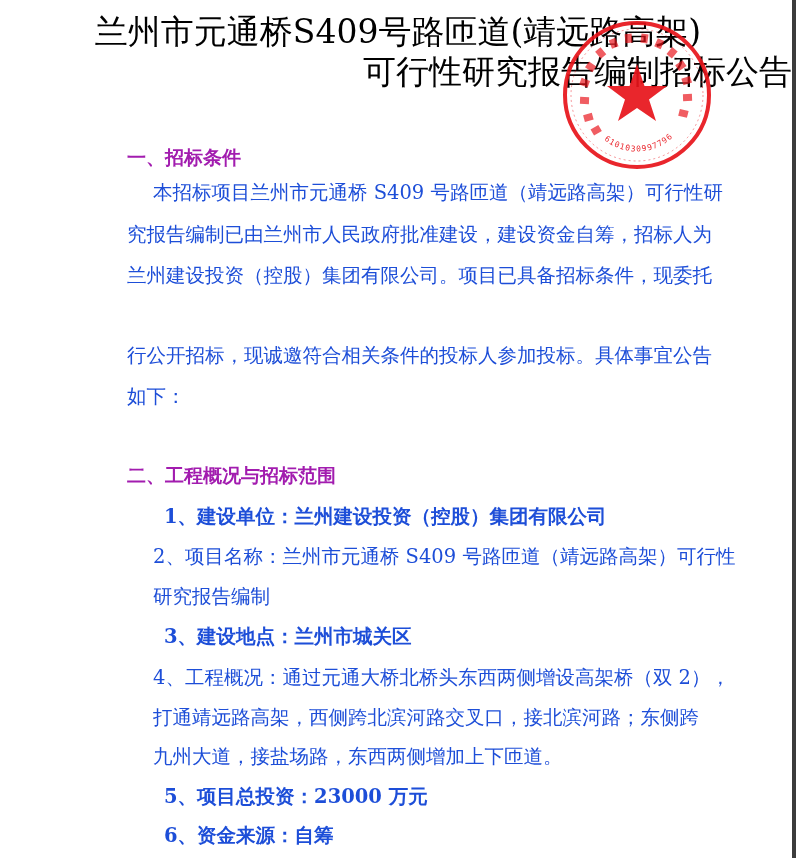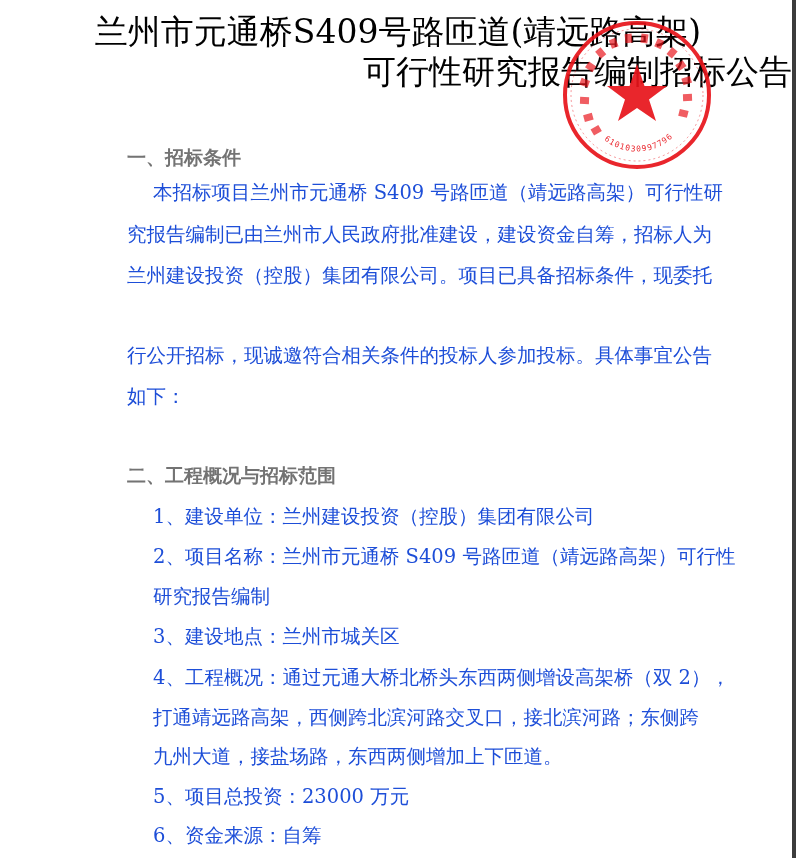--- a/index.html
+++ b/index.html
@@ -13,34 +13,34 @@
 
   .title-line {
     position:absolute; left:0; width:792px; text-align:center;
     font-size:33px; line-height:40px; color:#000; letter-spacing:0px;
     font-family:"DejaVu Serif","Liberation Serif",serif;
   }
   .t1 { top:12px; left:2px; }
   .t2 { top:52px;text-align:right; }
 
   .heading {
-    position:absolute; left:127px; font-weight:bold; font-size:19px; line-height:26px; color:#737373;
+    position:absolute; left:127px; font-weight:bold; font-size:19px; line-height:26px; color:#a21caf;
     font-family:"DejaVu Sans","Liberation Sans",sans-serif;
   }
   .h1 { top:144px; }
   .h2 { top:462px; }
 
   .line {
     position:absolute; font-size:19.5px; line-height:26px; color:#1d4ed8; white-space:nowrap;
     font-family:"DejaVu Serif","Liberation Serif",serif;
   }
   .para-line { left:127px; width:553px; text-align:justify; text-align-last:justify; }
   .para-line.first { left:153px; width:527px; }
   .para-line.last { text-align-last:left; }
-  .item { left:153px; }
+  .item { left:164px;font-weight:bold; }
   .item-wrap { left:153px; width:527px; text-align:justify; text-align-last:justify; }
   .item-wrap.last { text-align-last:left; }
 
   .stamp {
     position:absolute; left:561px; top:19px; width:152px; height:152px;
     pointer-events:none; opacity:0.92;
   }
 </style>
 </head>
 <body>

